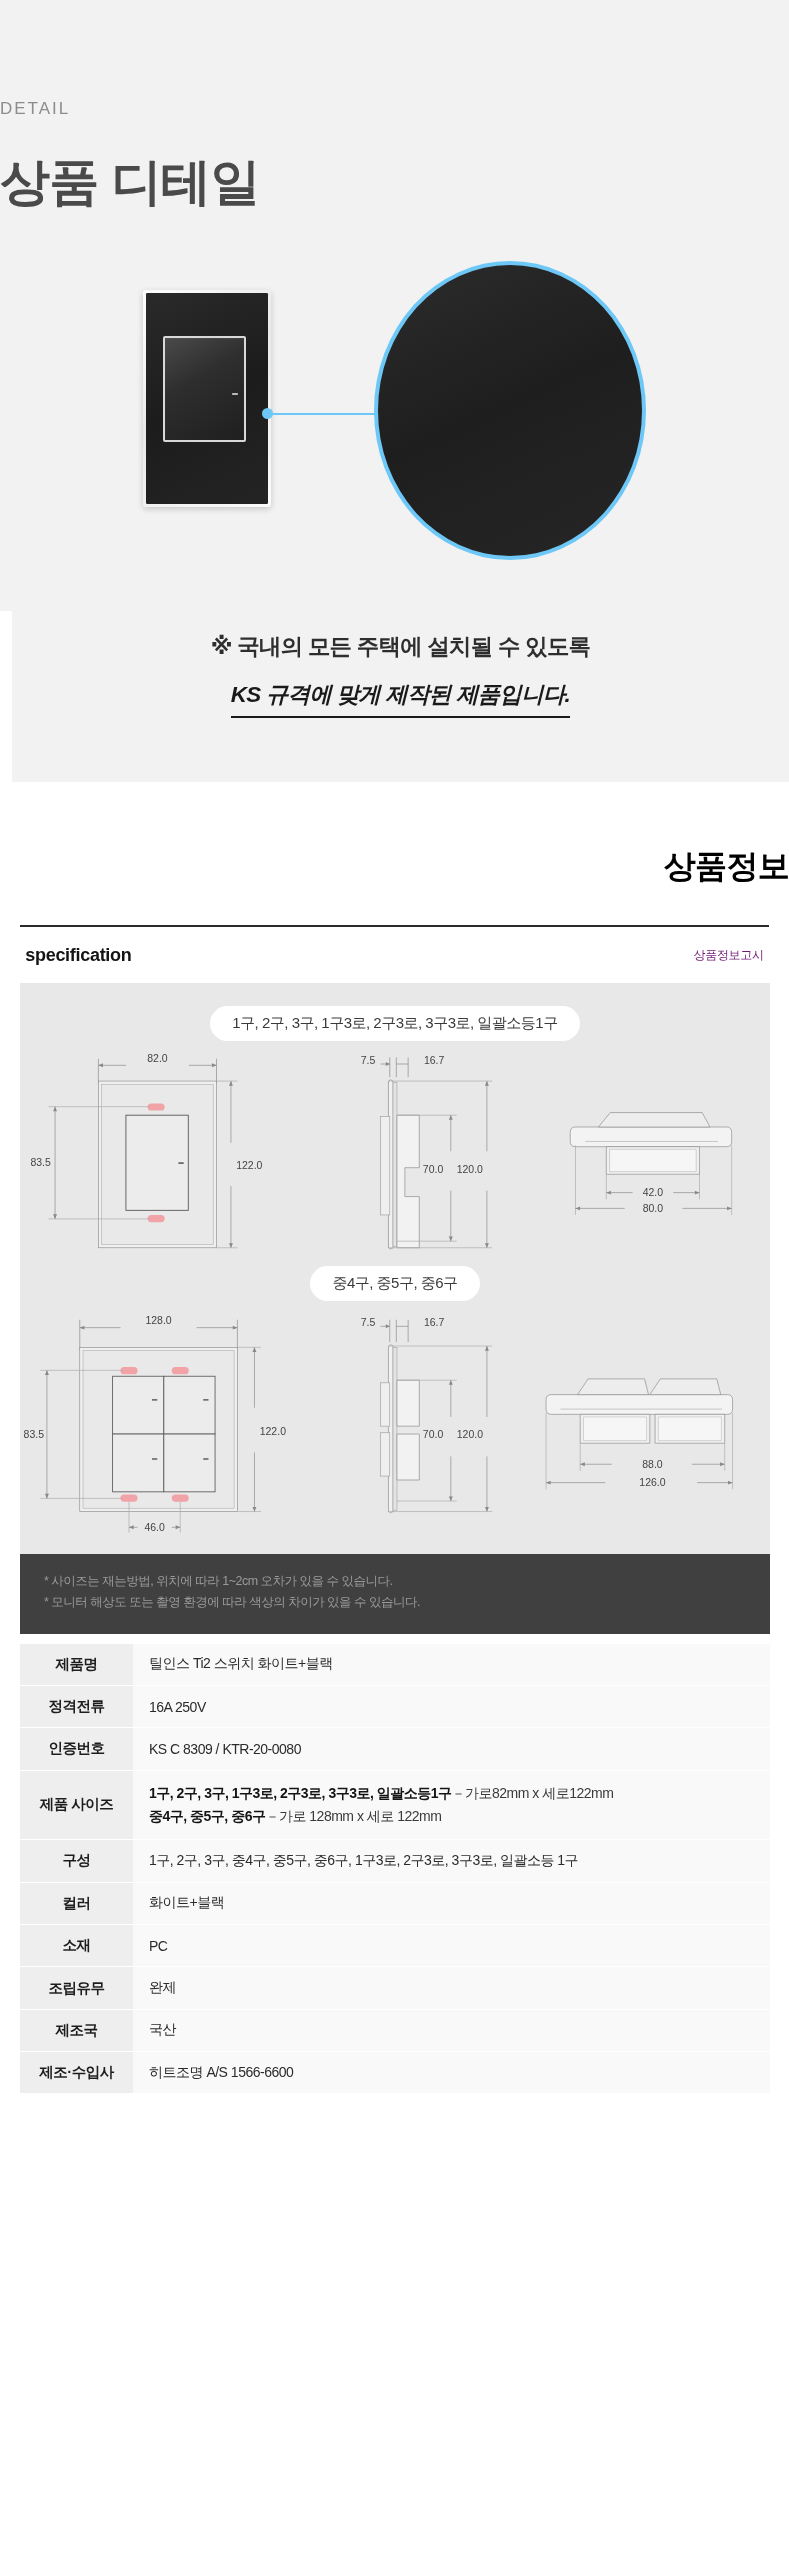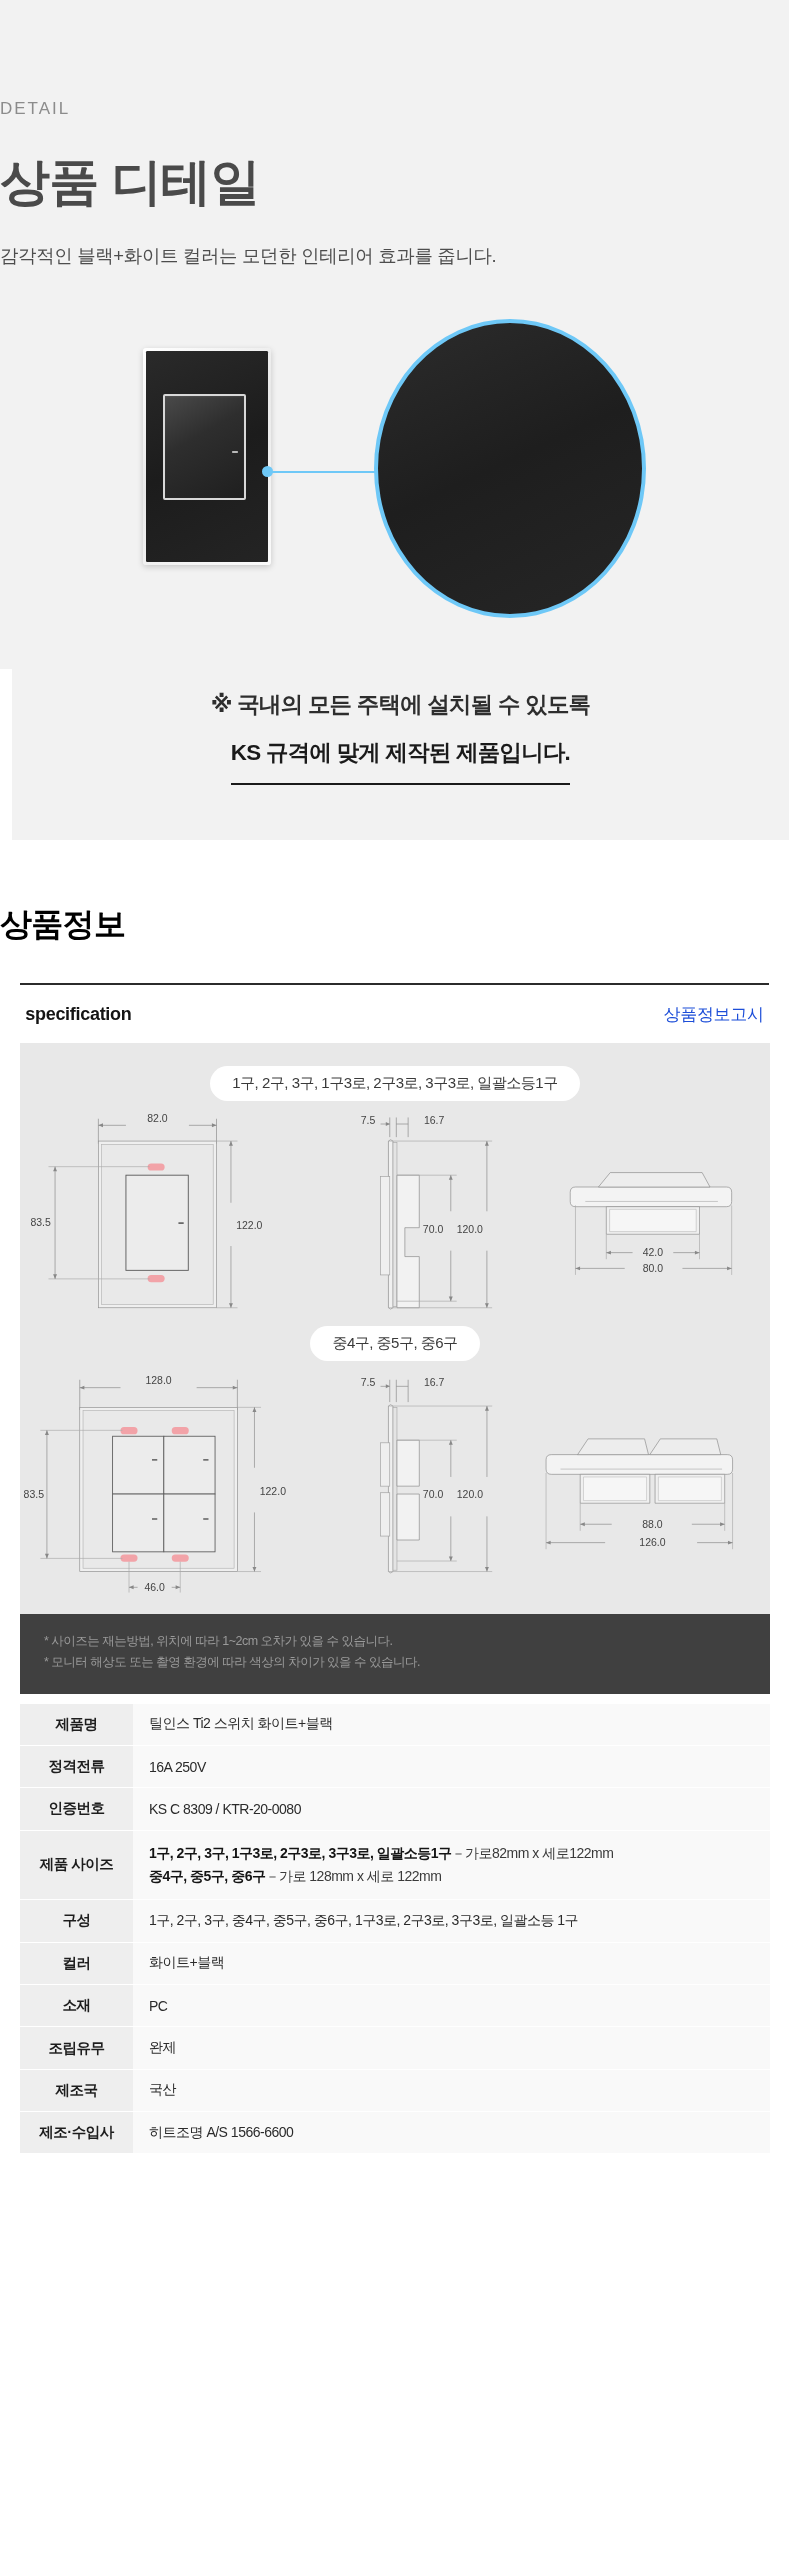--- a/index.html
+++ b/index.html
@@ -126,42 +126,42 @@
     color: #2e2e2e;
     letter-spacing: -0.7px;
   }
   .ks-line2 {
     font-size: 22.4px;
     font-weight: 700;
     color: #1a1a1a;
     letter-spacing: -0.7px;
     margin-top: 17px;
   }
-  .ks-line2 span { border-bottom: 2.6px solid #1a1a1a; padding-bottom: 18px; }
-
-  
-  .info-section { background: #ffffff; padding: 63px 0 36px 0; text-align: left; }
+  .ks-line2 span { border-bottom: 2.6px solid #1a1a1a; padding-bottom: 9px; font-style: italic; }
+
+  
+  .info-section { background: #ffffff; padding: 63px 0 36px 0; text-align: right; }
   .info-title {
     font-size: 32px;
     font-weight: 700;
     color: #000000;
     letter-spacing: -0.7px;
   }
 
   
   .spec-bar-wrap { width: 789px; padding: 0 20px; }
   .spec-bar {
     border-top: 2px solid #2b2b2b;
     display: flex;
     align-items: center;
     justify-content: space-between;
     padding: 18.4px 5.3px 17px 5.3px;
   }
   .spec-bar-left { font-size: 18px; font-weight: 700; color: #141414; letter-spacing: -0.3px; }
-  .spec-bar-right { font-size: 17px; color: #1d4ed8; letter-spacing: -0.3px; }
+  .spec-bar-right { font-size: 12px; color: #701a75; letter-spacing: -0.3px; }
 
   
   .board {
     background: #e8e8e8;
     width: 750px;
     margin: 0 20px;
     padding: 22.4px 0 6.6px 0;
   }
   .pill-row { text-align: center; margin-bottom: 2.6px; }
   .pill {
@@ -218,21 +218,20 @@
   .sz-thin { color: #3a3a3a; }
 </style>
 </head>
 <body>
 
 <div class="page">
 
   <section class="detail-section">
     <div class="eyebrow">DETAIL</div>
     <h1 class="detail-title">상품 디테일</h1>
-    <p class="detail-sub">감각적인 블랙+화이트 컬러는 모던한 인테리어 효과를 줍니다.</p>
 
     <div class="hero">
       <div class="switch-plate">
         <div class="switch-face">
           <div class="switch-rocker">
             <div class="rocker-mark"></div>
           </div>
         </div>
       </div>
       <div class="callout-dot"></div>

